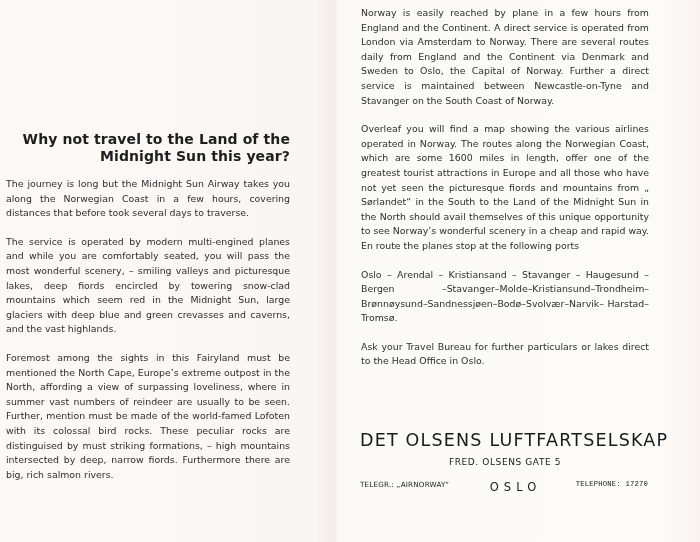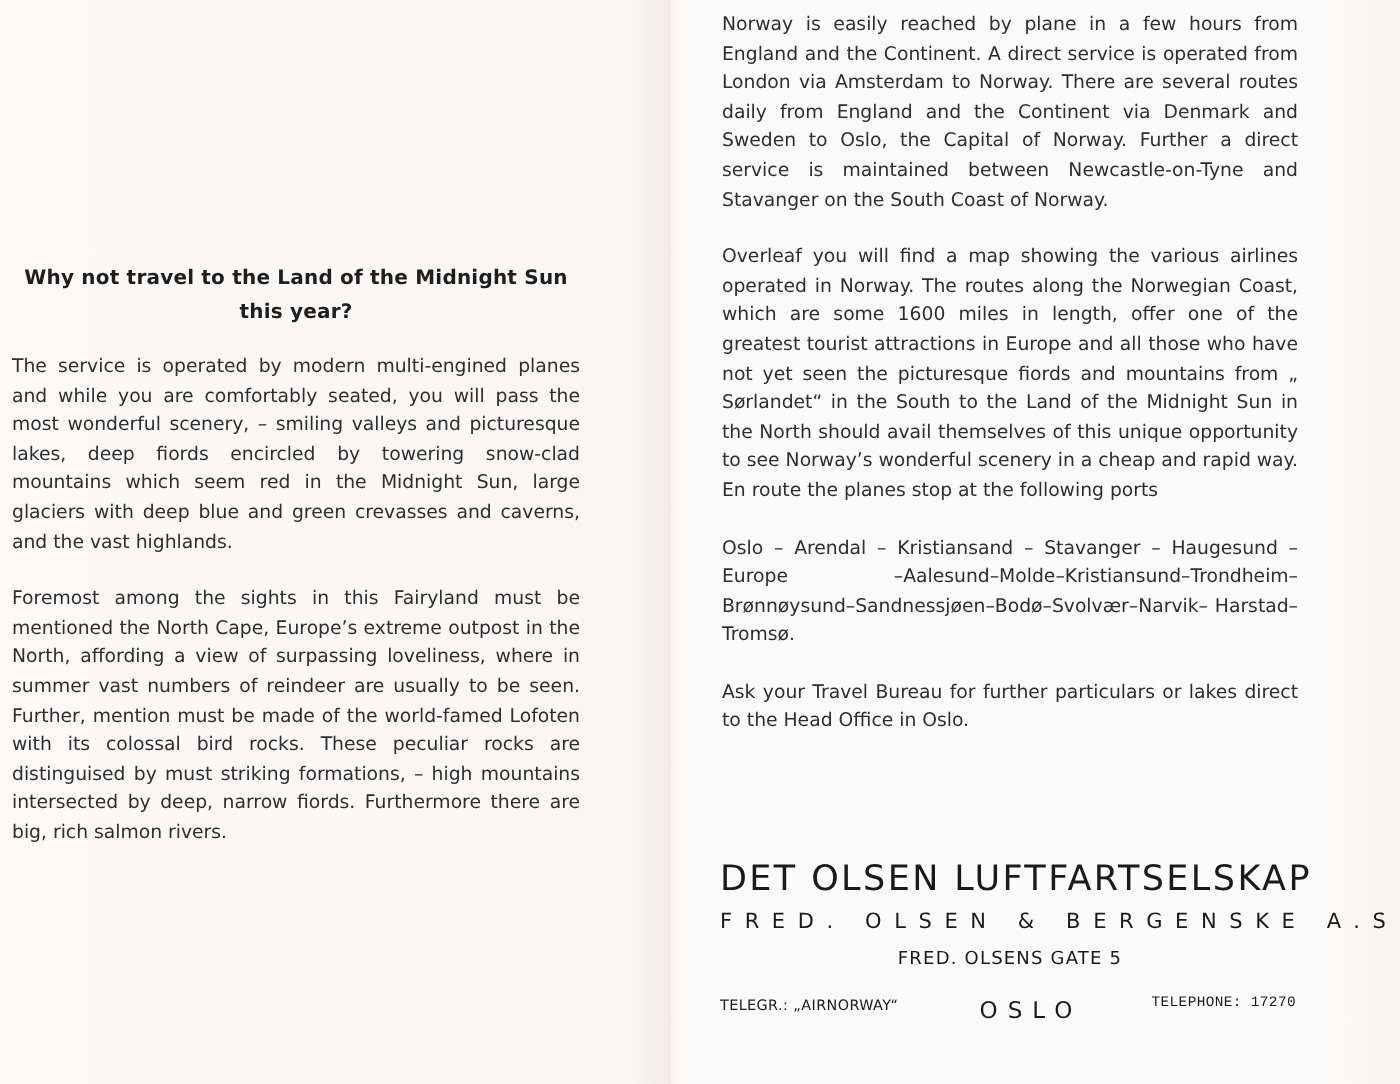--- a/index.html
+++ b/index.html
@@ -43,23 +43,23 @@
     }
     .left-content {
       position: absolute;
       left: 6px;
       top: 131px;
       width: 284px;
     }
     .heading {
       font-family: "DejaVu Sans", sans-serif;
       font-weight: bold;
-      font-size: 10px;
+      font-size: 14px;
       line-height: 17px;
-      text-align: center;
+      text-align: right;
       color: #1e1e1e;
       margin: 0 0 12px 0;
       letter-spacing: 0.1px;
     }
     p.body {
       font-size: 9.4px;
       line-height: 14.6px;
       text-align: justify;
       margin: 0 0 14px 0;
       color: #2e2e2e;
@@ -134,36 +134,36 @@
 </head>
 <body>
 
 <div class="spread"></div>
 <div class="fold"></div>
 <div class="smudge"></div>
 
 <div class="page page-left">
   <div class="left-content">
     <h1 class="heading">Why not travel to the Land of the Midnight Sun this year?</h1>
+    <p class="body">The journey is long but the Midnight Sun Airway takes you along the Norwegian Coast in a few hours, covering distances that before took several days to traverse.</p>
     <p class="body">The service is operated by modern multi-engined planes and while you are comfortably seated, you will pass the most wonderful scenery, – smiling valleys and picturesque lakes, deep fiords encircled by towering snow-clad mountains which seem red in the Midnight Sun, large glaciers with deep blue and green crevasses and caverns, and the vast highlands.</p>
     <p class="body">Foremost among the sights in this Fairyland must be mentioned the North Cape, Europe’s extreme outpost in the North, affording a view of surpassing loveliness, where in summer vast numbers of reindeer are usually to be seen. Further, mention must be made of the world-famed Lofoten with its colossal bird rocks. These peculiar rocks are distinguised by must striking formations, – high mountains intersected by deep, narrow fiords. Furthermore there are big, rich salmon rivers.</p>
   </div>
 </div>
 
 <div class="page page-right">
   <div class="right-content">
     <p class="body">Norway is easily reached by plane in a few hours from England and the Continent. A direct service is operated from London via Amsterdam to Norway. There are several routes daily from England and the Continent via Denmark and Sweden to Oslo, the Capital of Norway. Further a direct service is maintained between Newcastle-on-Tyne and Stavanger on the South Coast of Norway.</p>
     <p class="body">Overleaf you will find a map showing the various airlines operated in Norway. The routes along the Norwegian Coast, which are some 1600 miles in length, offer one of the greatest tourist attractions in Europe and all those who have not yet seen the picturesque fiords and mountains from „ Sørlandet“ in the South to the Land of the Midnight Sun in the North should avail themselves of this unique opportunity to see Norway’s wonderful scenery in a cheap and rapid way. En route the planes stop at the following ports</p>
-    <p class="body">Oslo – Arendal – Kristiansand – Stavanger – Haugesund – Europe –Aalesund–Molde–Kristiansund–Trondheim–Brønnøysund–Sandnessjøen–Bodø–Svolvær–Narvik– Harstad–Tromsø.</p>
+    <p class="body">Oslo – Arendal – Kristiansand – Stavanger – Haugesund – Bergen –Stavanger–Molde–Kristiansund–Trondheim–Brønnøysund–Sandnessjøen–Bodø–Svolvær–Narvik– Harstad–Tromsø.</p>
     <p class="body">Ask your Travel Bureau for further particulars or lakes direct to the Head Office in Oslo.</p>
   </div>
 
   <div class="company">
-    <div class="company-name">DET OLSEN LUFTFARTSELSKAP</div>
-    <div class="company-sub">FRED. OLSEN &amp; BERGENSKE A.S</div>
+    <div class="company-name">DET OLSENS LUFTFARTSELSKAP</div>
     <div class="company-addr">FRED. OLSENS GATE 5</div>
     <div class="company-contact">
       <span class="telegr">TELEGR.: „AIRNORWAY“</span>
       <span class="oslo">OSLO</span>
       <span class="telephone">TELEPHONE: 17270</span>
     </div>
   </div>
 </div>
 
 </body></html>

